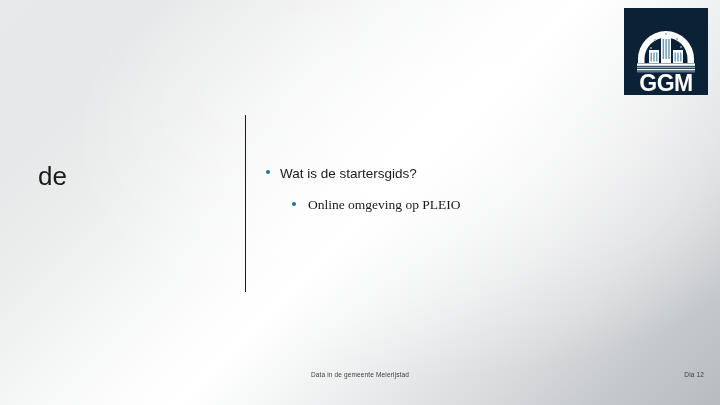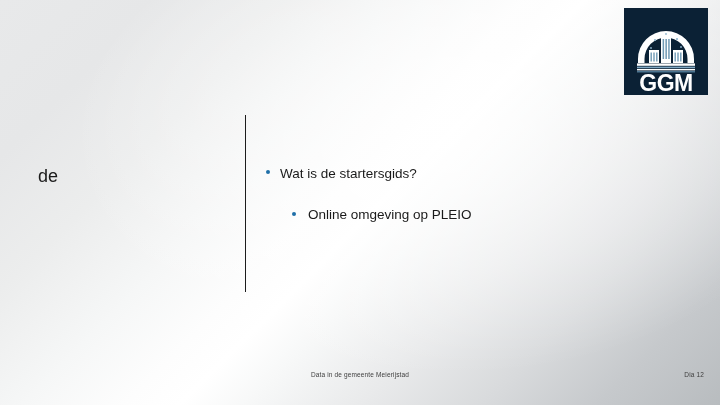--- a/index.html
+++ b/index.html
@@ -54,21 +54,21 @@
   }
   #logo svg { display: block; }
 
   
   #title {
     position: absolute;
     left: 38px;
     top: 160px;
     width: 185px;
     color: #1a1a1a;
-    font-size: 18px;
+    font-size: 26px;
     line-height: 33px;
     font-weight: 400;
     letter-spacing: 0.1px;
   }
   #title .line { display: block; white-space: nowrap; }
 
   
   #divider {
     position: absolute;
     left: 245px;
@@ -94,31 +94,32 @@
     position: absolute;
     display: block;
     border-radius: 50%;
     background: #1f6fa8;
   }
 
   .lvl1 {
     padding-left: 18px;
     font-size: 13.5px;
     line-height: 21px;
-    margin-bottom: 20px;
+    margin-bottom: 10px;
   }
   .lvl1 .dot {
     width: 4px; height: 4px;
     left: 4px; top: 7px;
   }
 
   .lvl2 {
     padding-left: 46px;
     font-size: 13.5px;
     line-height: 21px;
+    font-family: Liberation Serif, serif;
   }
   .lvl2 .dot {
     width: 4px; height: 4px;
     left: 30px; top: 8px;
   }
 
   
   #footer-text {
     position: absolute;
     left: 0;

